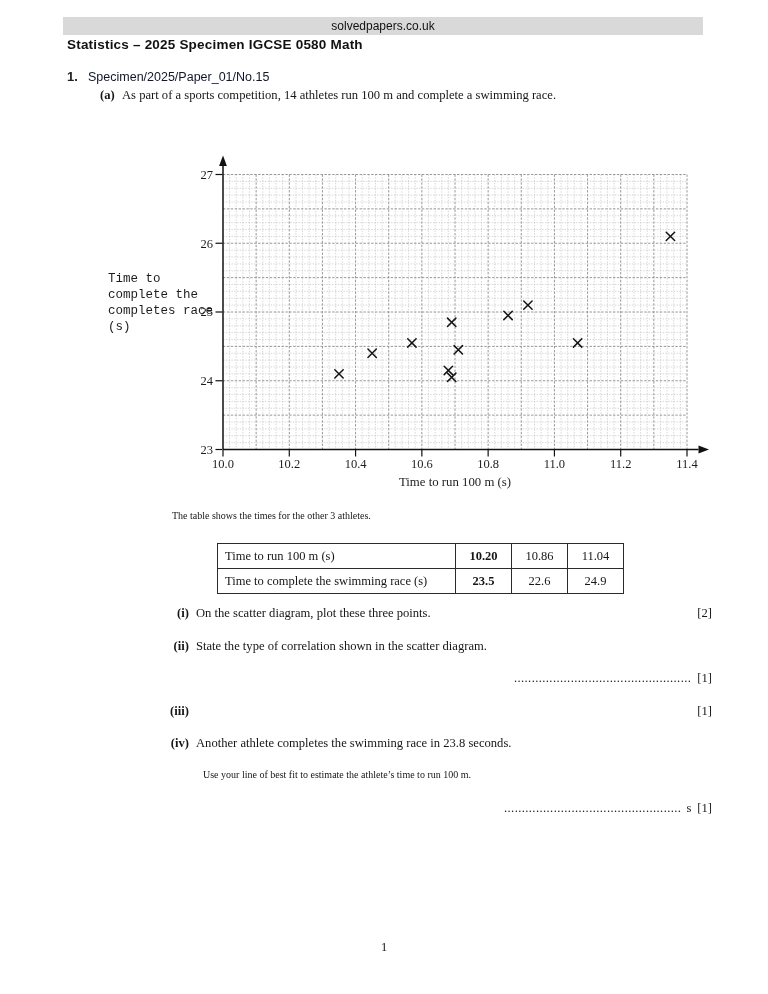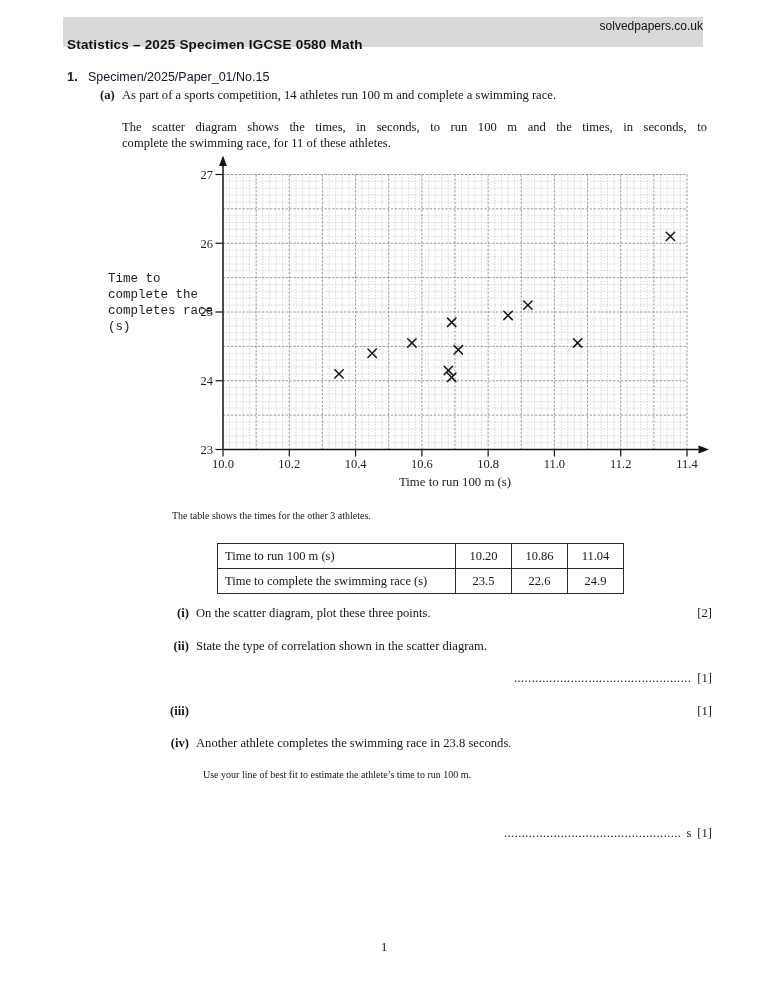--- a/index.html
+++ b/index.html
@@ -9,23 +9,23 @@
     width: 768px; height: 994px;
     background: #ffffff;
     font-family: "Liberation Serif", "DejaVu Serif", serif;
     color: #161616;
     overflow: hidden;
   }
   .abs { position: absolute; }
   .sans { font-family: "Liberation Sans", "DejaVu Sans", sans-serif; }
 
   .header-bar {
-    left: 63px; top: 17px; width: 640px; height: 30px;
+    left: 63px; top: 17px; width: 640px; height: 18px;
     background: #d9d9d9;
-    text-align: right;
+    text-align: center;
     font-size: 12px; line-height: 18px; color: #111;
   }
   .doc-title {
     left: 67px; top: 37px;
     font-size: 13.5px; font-weight: bold;
     letter-spacing: 0.2px;
     color: #111;
   }
   .q-number { left: 67px; top: 69px; font-size: 13px; font-weight: bold; color:#222; }
   .q-ref    { left: 88px; top: 70px; font-size: 12.5px; color: #0f172a; }
@@ -46,21 +46,21 @@
     font-size: 12.5px;
   }
   table.data td {
     border: 1px solid #2b2b2b;
     height: 25px;
     vertical-align: middle;
   }
   table.data td.lbl { width: 238px; padding-left: 7px; }
   table.data td.val { width: 56px; text-align: center; }
   table.data { border: 1.6px solid #2b2b2b; }
-  table.data td.v1 { border-left: 1.6px solid #2b2b2b; }
+  table.data td.v1 { border-left: 1.6px solid #2b2b2b; font-weight: bold; }
 
   .sub-row {
     left: 150px; right: 56px;
     display: flex; align-items: flex-start;
     font-size: 12.6px; line-height: 15px;
   }
   .sub-label { width: 46px; flex: none; text-align: right; font-weight: bold; padding-right: 7px; }
   .sub-text  { flex: 1; }
   .sub-mark  { flex: none; margin-left: auto; }
 
@@ -250,24 +250,20 @@
   <div class="abs doc-title sans">Statistics – 2025 Specimen IGCSE 0580 Math</div>
 
   <div class="abs q-number sans">1.</div>
   <div class="abs q-ref sans">Specimen/2025/Paper_01/No.15</div>
 
   <div class="abs part-row">
     <span class="part-label">(a)</span>
     <span>As part of a sports competition, 14 athletes run 100 m and complete a swimming race.</span>
   </div>
 
-  <div class="abs intro">
-    <div class="l1">The scatter diagram shows the times, in seconds, to run 100 m and the times, in seconds, to</div>
-    <div>complete the swimming race, for 11 of these athletes.</div>
-  </div>
 
   <div class="abs ylabel-block">
     <div>Time to</div>
     <div>complete the</div>
     <div>completes race</div>
     <div>(s)</div>
   </div>
 
   <div class="abs table-intro">The table shows the times for the other 3 athletes.</div>
 
@@ -308,19 +304,19 @@
     <span class="sub-mark">[1]</span>
   </div>
 
   <div class="abs sub-row" style="top:736px">
     <span class="sub-label">(iv)</span>
     <span class="sub-text">Another athlete completes the swimming race in 23.8 seconds.</span>
   </div>
 
   <div class="abs cont-line" style="top:769px">Use your line of best fit to estimate the athlete’s time to run 100 m.</div>
 
-  <div class="abs answer-line" style="top:826px">
+  <div class="abs answer-line" style="top:801px">
     <span class="dots">..................................................</span><span class="sfx">s</span><span class="mk">[1]</span>
   </div>
 
   <div class="abs page-num">1</div>
 
 </div>
 
 </body></html>

